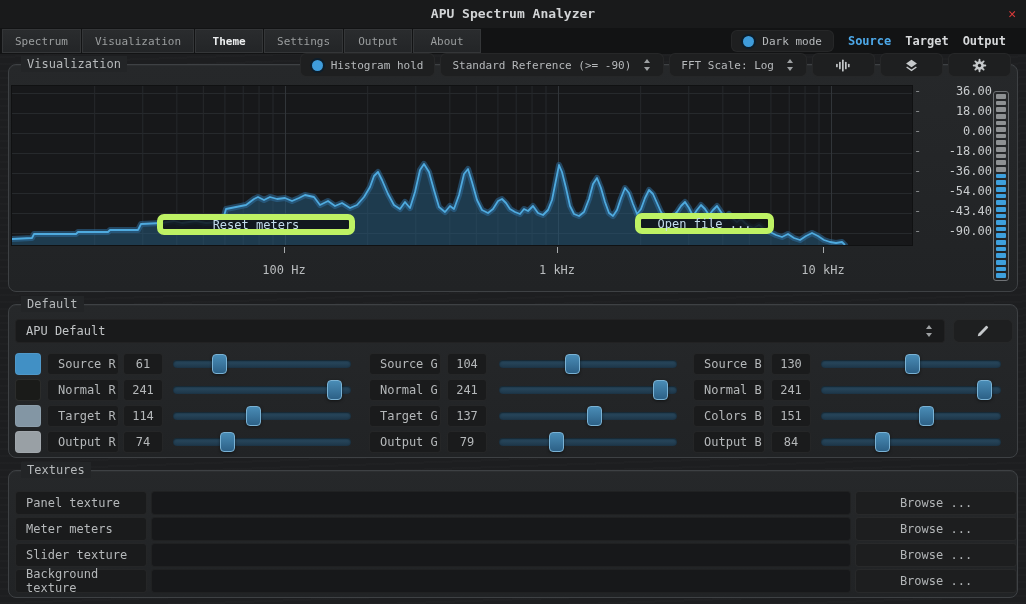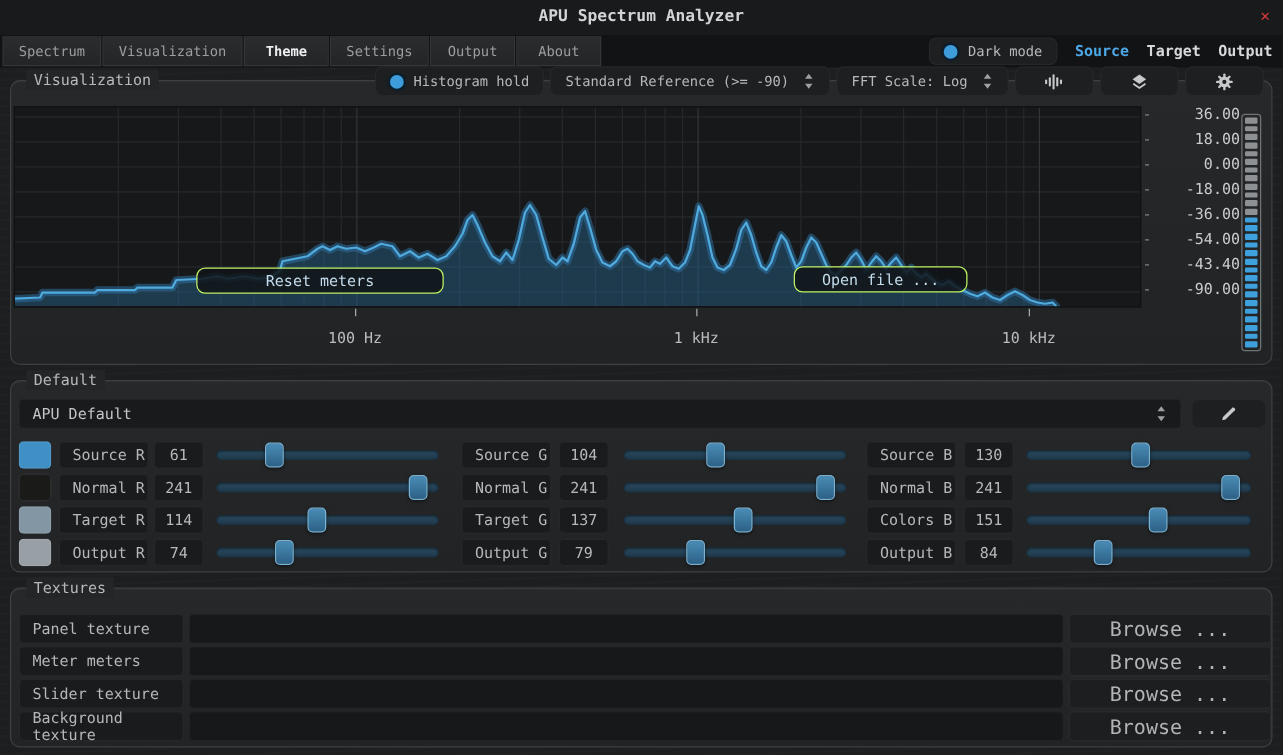--- a/index.html
+++ b/index.html
@@ -13,21 +13,21 @@
   
   .titlebar{position:absolute;left:0;top:0;width:100%;height:28px;background:#191a1b;}
   .title{position:absolute;left:0;right:0;top:6px;text-align:center;font-size:13px;font-weight:bold;color:#d2d4d6;}
   .close{position:absolute;right:10px;top:6px;font-size:13px;font-weight:bold;color:#d93a3a;cursor:pointer;}
   
   .tabbar{position:absolute;left:0;top:28px;width:100%;height:26px;background:#121314;display:flex;align-items:center;}
   .tabs{display:flex;height:24px;margin-left:2px;align-items:flex-end;}
   .tab{height:22px;border:1px solid #343638;background:linear-gradient(180deg,#2a2c2e,#232527);
        color:#9b9e9f;font-size:11px;display:flex;align-items:center;padding:0 12px;margin-right:1px;min-width:42px;justify-content:center;}
   .tab.active{color:#eceeef;font-weight:bold;}
-  .tabbar-right{margin-left:auto;display:flex;align-items:center;gap:14px;padding-right:8px;}
+  .tabbar-right{margin-left:auto;display:flex;align-items:center;gap:14px;padding-right:20px;}
   .pill{background:#1e1f20;border:1px solid rgba(255,255,255,.04);border-radius:6px;height:22px;
         display:flex;align-items:center;gap:8px;padding:0 11px;font-size:11px;color:#b6b9bb;box-sizing:border-box;}
   .radio{width:11px;height:11px;border-radius:50%;background:#3f9cdb;box-shadow:0 0 0 2px rgba(10,30,45,.9);flex:none;}
   .channels{display:flex;gap:14px;font-size:12px;font-weight:bold;}
   .channel{color:#d6d8da;cursor:pointer;}
   .channel.active{color:#4da8e8;}
   
   .panel{position:absolute;left:8px;width:1010px;border:1px solid #3e4144;border-radius:8px;
          background:linear-gradient(180deg,#26282a,#212325);box-sizing:border-box;
          box-shadow:inset 0 1px 0 rgba(255,255,255,.03);}
@@ -41,21 +41,21 @@
   .spinner{width:9px;height:12px;position:relative;margin-left:4px;flex:none;}
   .spinner::before,.spinner::after{content:"";position:absolute;left:1px;border-left:3.5px solid transparent;border-right:3.5px solid transparent;}
   .spinner::before{top:0;border-bottom:4.5px solid #9ea1a3;}
   .spinner::after{bottom:0;border-top:4.5px solid #9ea1a3;}
   .iconbtn{width:63px;height:24px;background:#1e1f20;border:1px solid rgba(255,255,255,.04);border-radius:6px;
            display:flex;align-items:center;justify-content:center;box-sizing:border-box;cursor:pointer;}
   
   .plot{position:absolute;left:2px;top:20px;width:900px;height:159px;background:#17181a;
         border:1px solid #101112;box-sizing:content-box;}
   .plot svg{display:block;width:900px;height:159px;}
-  .overlay-btn{position:absolute;height:21px;border:1px solid #bef264;border-radius:7px;
+  .overlay-btn{position:absolute;height:21px;border:6px solid #bef264;border-radius:7px;
                background:rgba(16,20,23,.85);color:#c3dceb;font-size:12px;
                display:flex;align-items:center;justify-content:center;box-sizing:border-box;cursor:pointer;}
   .yrow{position:absolute;left:905px;width:78px;height:16px;display:flex;justify-content:space-between;
         font-size:12px;color:#c9ccce;}
   .ydash{color:#85888a;}
   .xtick{position:absolute;top:182px;width:1px;height:6px;background:#a8abad;}
   .xlab{position:absolute;top:198px;transform:translateX(-50%);font-size:12px;color:#b9bcbe;white-space:nowrap;}
   .meter{position:absolute;left:984px;top:26px;width:16px;height:190px;border:1px solid #707376;border-radius:3px;
          padding:2px;box-sizing:border-box;display:flex;flex-direction:column;gap:2px;}
   .seg{flex:1;border-radius:1px;}
@@ -81,21 +81,21 @@
   .handle{position:absolute;top:1px;width:15px;height:20px;border-radius:4px;
           background:linear-gradient(180deg,#498cb6,#2d6187);border:1px solid #7ab2d4;
           box-sizing:border-box;box-shadow:0 1px 3px rgba(0,0,0,.5);}
   
   .trow{position:absolute;left:0;right:0;height:24px;}
   .t-label{left:6px;width:132px;height:24px;padding-left:10px;}
   .t-input{position:absolute;left:142px;top:0;width:700px;height:24px;background:#17181a;
            border:1px solid rgba(255,255,255,.04);border-radius:4px;box-sizing:border-box;}
   .t-browse{position:absolute;left:846px;top:0;width:162px;height:24px;background:#1d1e1f;
             border:1px solid rgba(255,255,255,.05);border-radius:4px;display:flex;align-items:center;
-            justify-content:center;color:#b2b5b7;font-size:16px;box-sizing:border-box;cursor:pointer;}
+            justify-content:center;color:#b2b5b7;font-size:12px;box-sizing:border-box;cursor:pointer;}
 </style>
 </head>
 <body>
 
 <div class="titlebar">
   <span class="title">APU Spectrum Analyzer</span>
   <span class="close">✕</span>
 </div>
 
 <div class="tabbar">

